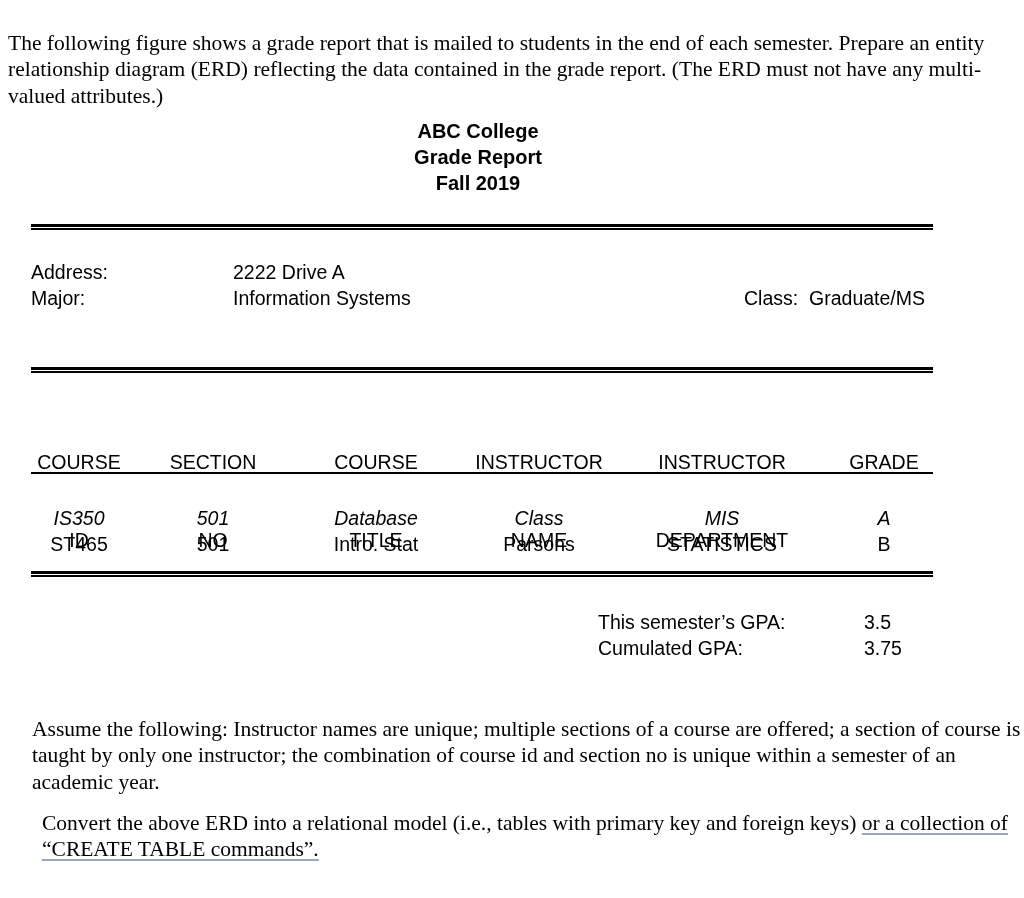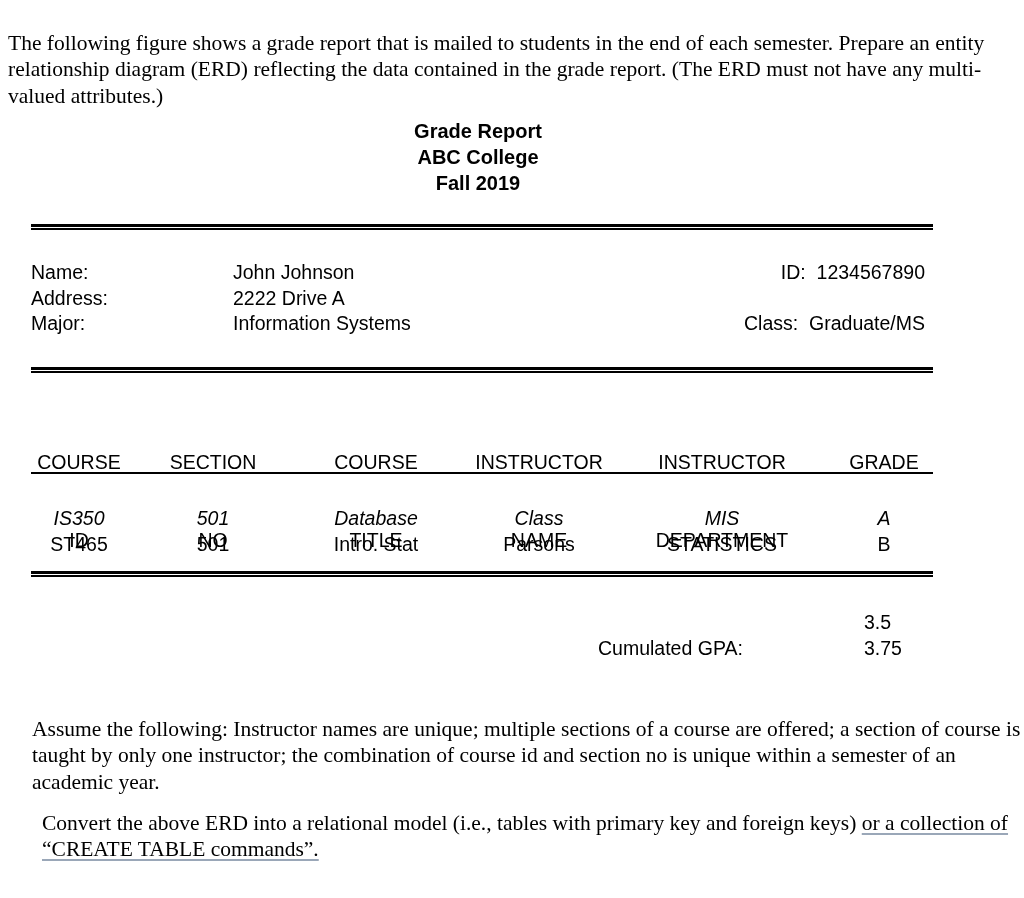--- a/index.html
+++ b/index.html
@@ -181,37 +181,32 @@
   }
 </style>
 </head>
 <body>
 
 <p class="question-text" id="intro-paragraph">The following figure shows a grade report that is mailed to students in the end of each semester. Prepare an entity relationship diagram (ERD) reflecting the data contained in the grade report. (The ERD must not have any multi-valued attributes.)</p>
 
 <div id="grade-report">
 
   <div>
+    <div class="report-title">ABC College</div>
     <div class="report-title">Grade Report</div>
-    <div class="report-title">ABC College</div>
     <div class="report-title">Fall 2019</div>
   </div>
 
   <div class="rule-wrap rule-double" style="top:106px;">
     <div class="bar-thick"></div>
     <div class="bar-gap"></div>
     <div class="bar-thin"></div>
   </div>
 
   <div id="student-info">
-    <div class="info-row">
-      <span class="info-label">Name:</span>
-      <span class="info-value">John Johnson</span>
-      <span class="info-right">ID:  1234567890</span>
-    </div>
     <div class="info-row">
       <span class="info-label">Address:</span>
       <span class="info-value">2222 Drive A</span>
     </div>
     <div class="info-row">
       <span class="info-label">Major:</span>
       <span class="info-value">Information Systems</span>
       <span class="info-right">Class:  Graduate/MS</span>
     </div>
   </div>
@@ -273,20 +268,21 @@
 
     <div class="rule-wrap rule-double" style="top:453px;">
       <div class="bar-thick"></div>
       <div class="bar-gap"></div>
       <div class="bar-thin"></div>
     </div>
   </div>
 
   <div id="gpa-block">
     <div class="gpa-row">
+      <span class="gpa-label">This semester’s GPA:</span>
       <span class="gpa-value">3.5</span>
     </div>
     <div class="gpa-row">
       <span class="gpa-label">Cumulated GPA:</span>
       <span class="gpa-value">3.75</span>
     </div>
   </div>
 </div>
 
 <p class="question-text" id="assumptions-paragraph">Assume the following: Instructor names are unique; multiple sections of a course are offered; a section of course is taught by only one instructor; the combination of course id and section no is unique within a semester of an academic year.</p>

